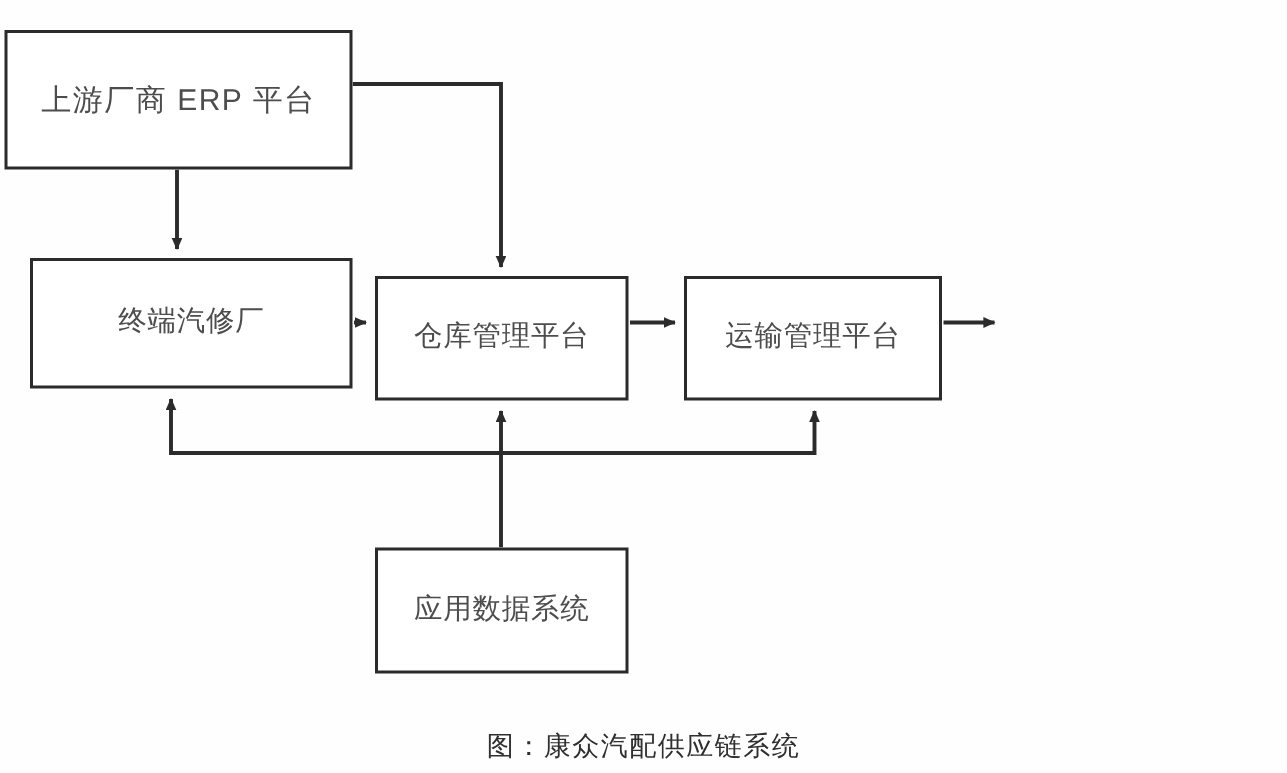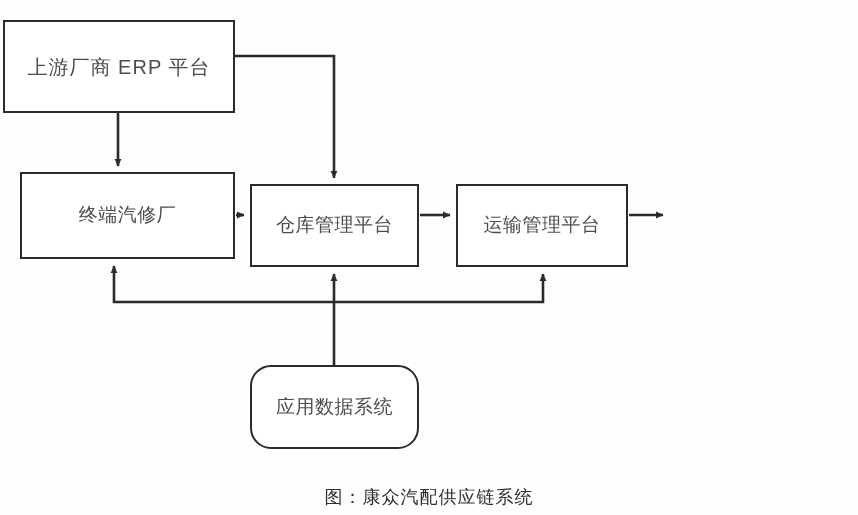--- a/index.html
+++ b/index.html
@@ -47,21 +47,21 @@
     font-size: 19px;
     line-height: 1.2;
     color: #4d4d4d;
     font-weight: 400;
   }
   #node-erp      { left: 3px;   top: 20px;  width: 232px; height: 93px; }
   #node-mall     { left: 20px;  top: 172px; width: 215px; height: 87px; }
   #node-warehouse{ left: 250px; top: 184px; width: 169px; height: 83px; }
   #node-transport{ left: 456px; top: 184px; width: 172px; height: 83px; }
   #node-terminal { left: 669px; top: 184px; width: 172px; height: 83px; }
-  #node-appdata  { left: 250px; top: 365px; width: 169px; height: 84px; border-radius: 21px; }
+  #node-appdata  { left: 250px; top: 365px; width: 169px; height: 84px; }
 
   #node-erp .node-label { font-size: 20px; letter-spacing: 1px; }
 
   .caption {
     position: absolute;
     left: 0;
     top: 485px;
     width: 858px;
     text-align: center;
     font-family: Liberation Sans, sans-serif;

